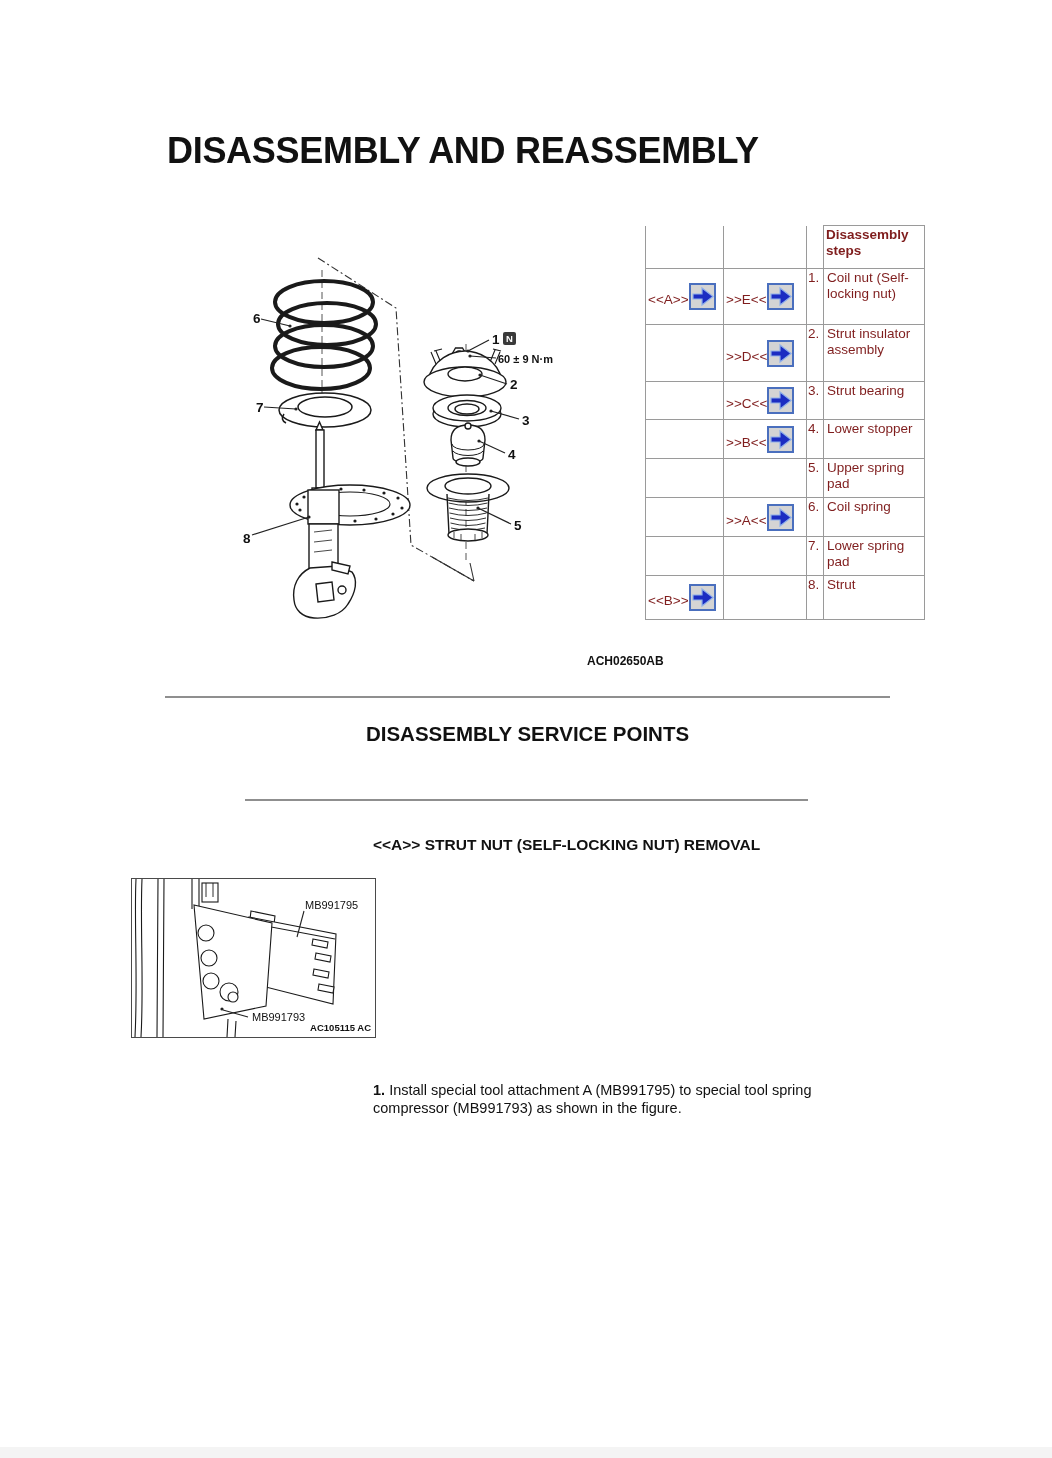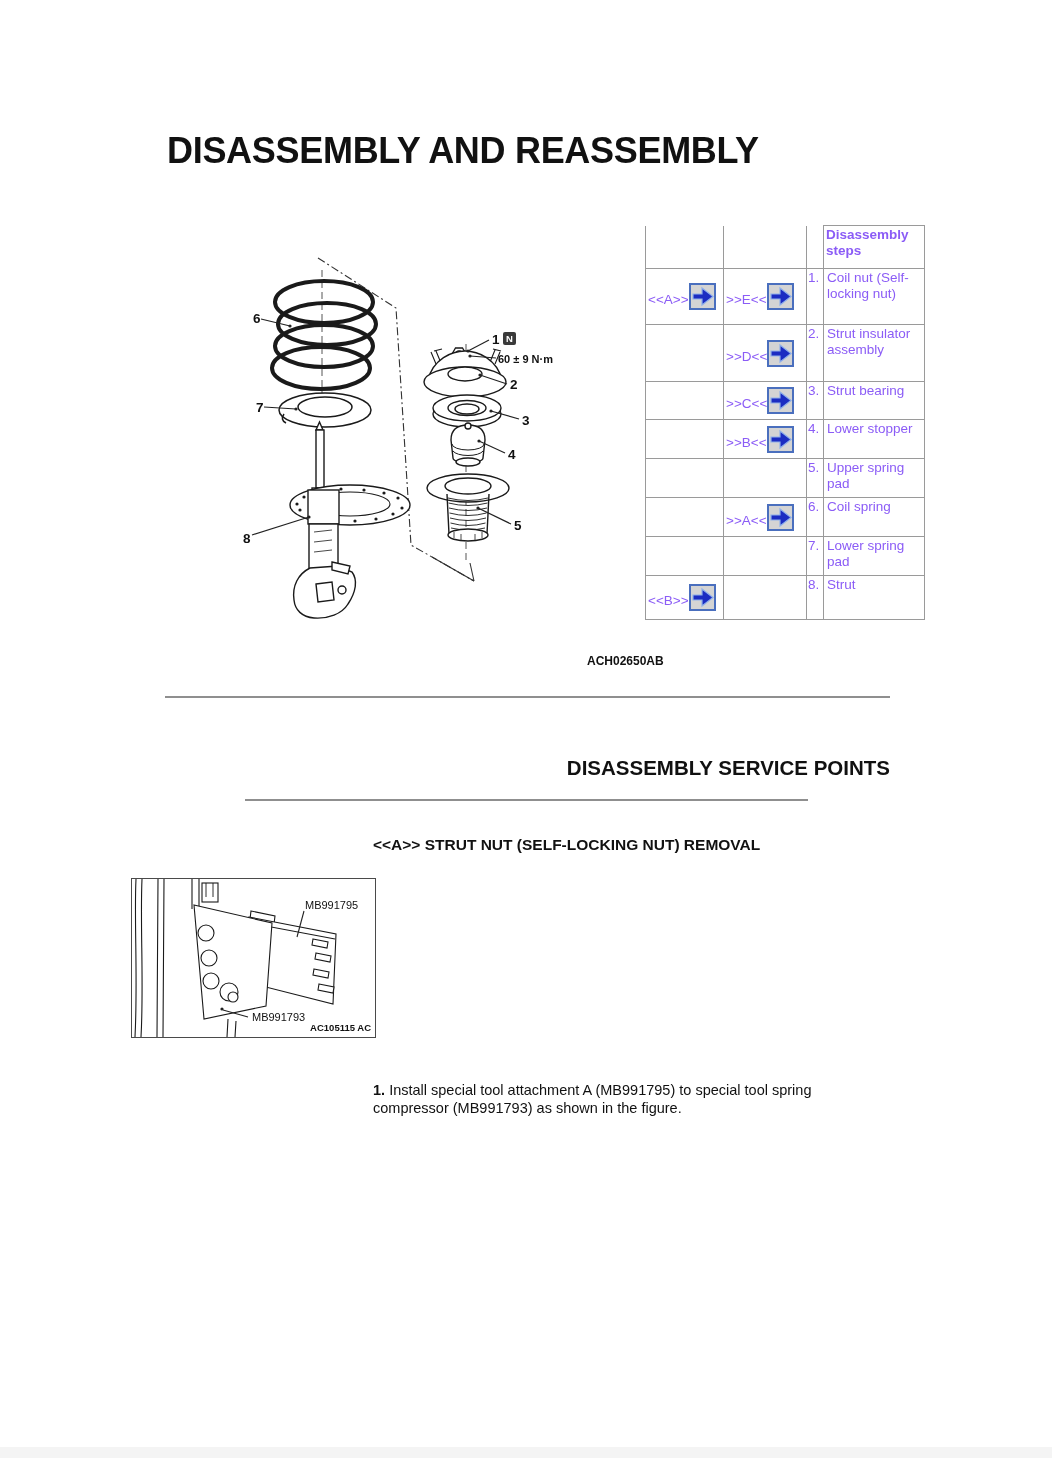--- a/index.html
+++ b/index.html
@@ -10,41 +10,41 @@
   .abs { position:absolute; }
 
   #page-title {
     left:139px; top:130px; font-size:36px; font-weight:bold;
     letter-spacing:-0.3px; white-space:nowrap;margin-left:28px;
   }
 
   
   #steps-table {
     left:645px; top:225px; border-collapse:collapse; table-layout:fixed;
-    font-size:13.5px; line-height:1.17; color:#8b5cf6;
+    font-size:13.5px; line-height:1.17; color:#7f1d1d;
   }
   #steps-table td {
     border:1px solid #9a9a9a; padding:1px 2px; vertical-align:top;
     background:#fff; overflow:hidden;
   }
   #steps-table tr.hdr td.hdr-empty { border-top:none; }
   #steps-table td.hdr-steps { font-weight:bold; }
   #steps-table td.mark-cell { vertical-align:middle; padding:1px 0 1px 2px; }
   #steps-table .mark { display:flex; align-items:flex-end; }
   #steps-table .mark .mk-txt { margin-bottom:2px; white-space:nowrap; }
   #steps-table td.num-cell { padding:1px 0 0 1px; }
   #steps-table td.step-cell { padding:1px 1px 1px 3px; }
   svg.arr { flex:0 0 auto; display:block; }
 
   .rule { background:#8f8f8f; height:2px; }
   #rule-1 { left:165px; top:696px; width:725px; }
   #rule-2 { left:245px; top:799px; width:563px; }
 
   #section-heading {
-    left:165px; top:756px; width:725px; text-align:right;
+    left:165px; top:722px; width:725px; text-align:center;
     font-size:20.5px; font-weight:bold; white-space:nowrap;
   }
   #subsection-heading {
     left:373px; top:836px; font-size:15.5px; font-weight:bold; white-space:nowrap;text-align:center;
   }
 
   #main-figure-code {
     left:587px; top:654px; font-size:12px; font-weight:bold;
   }
 

